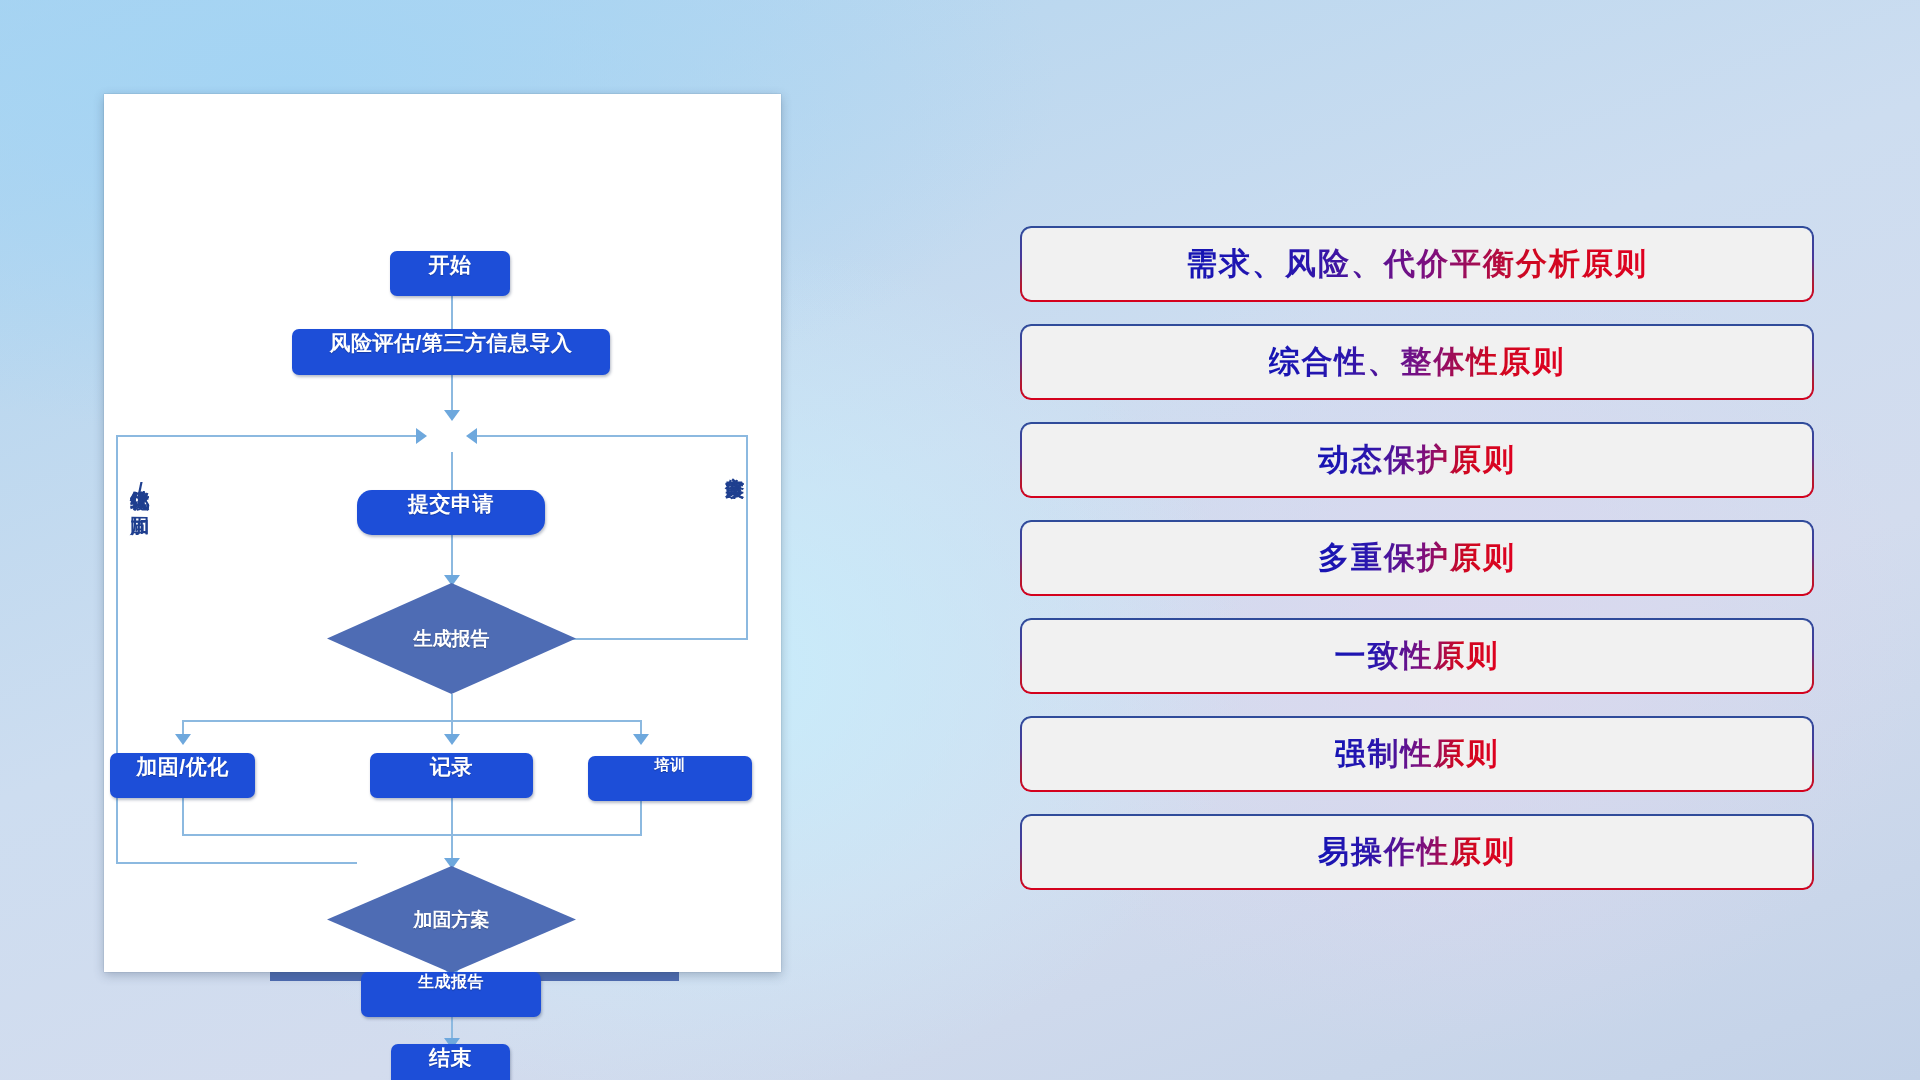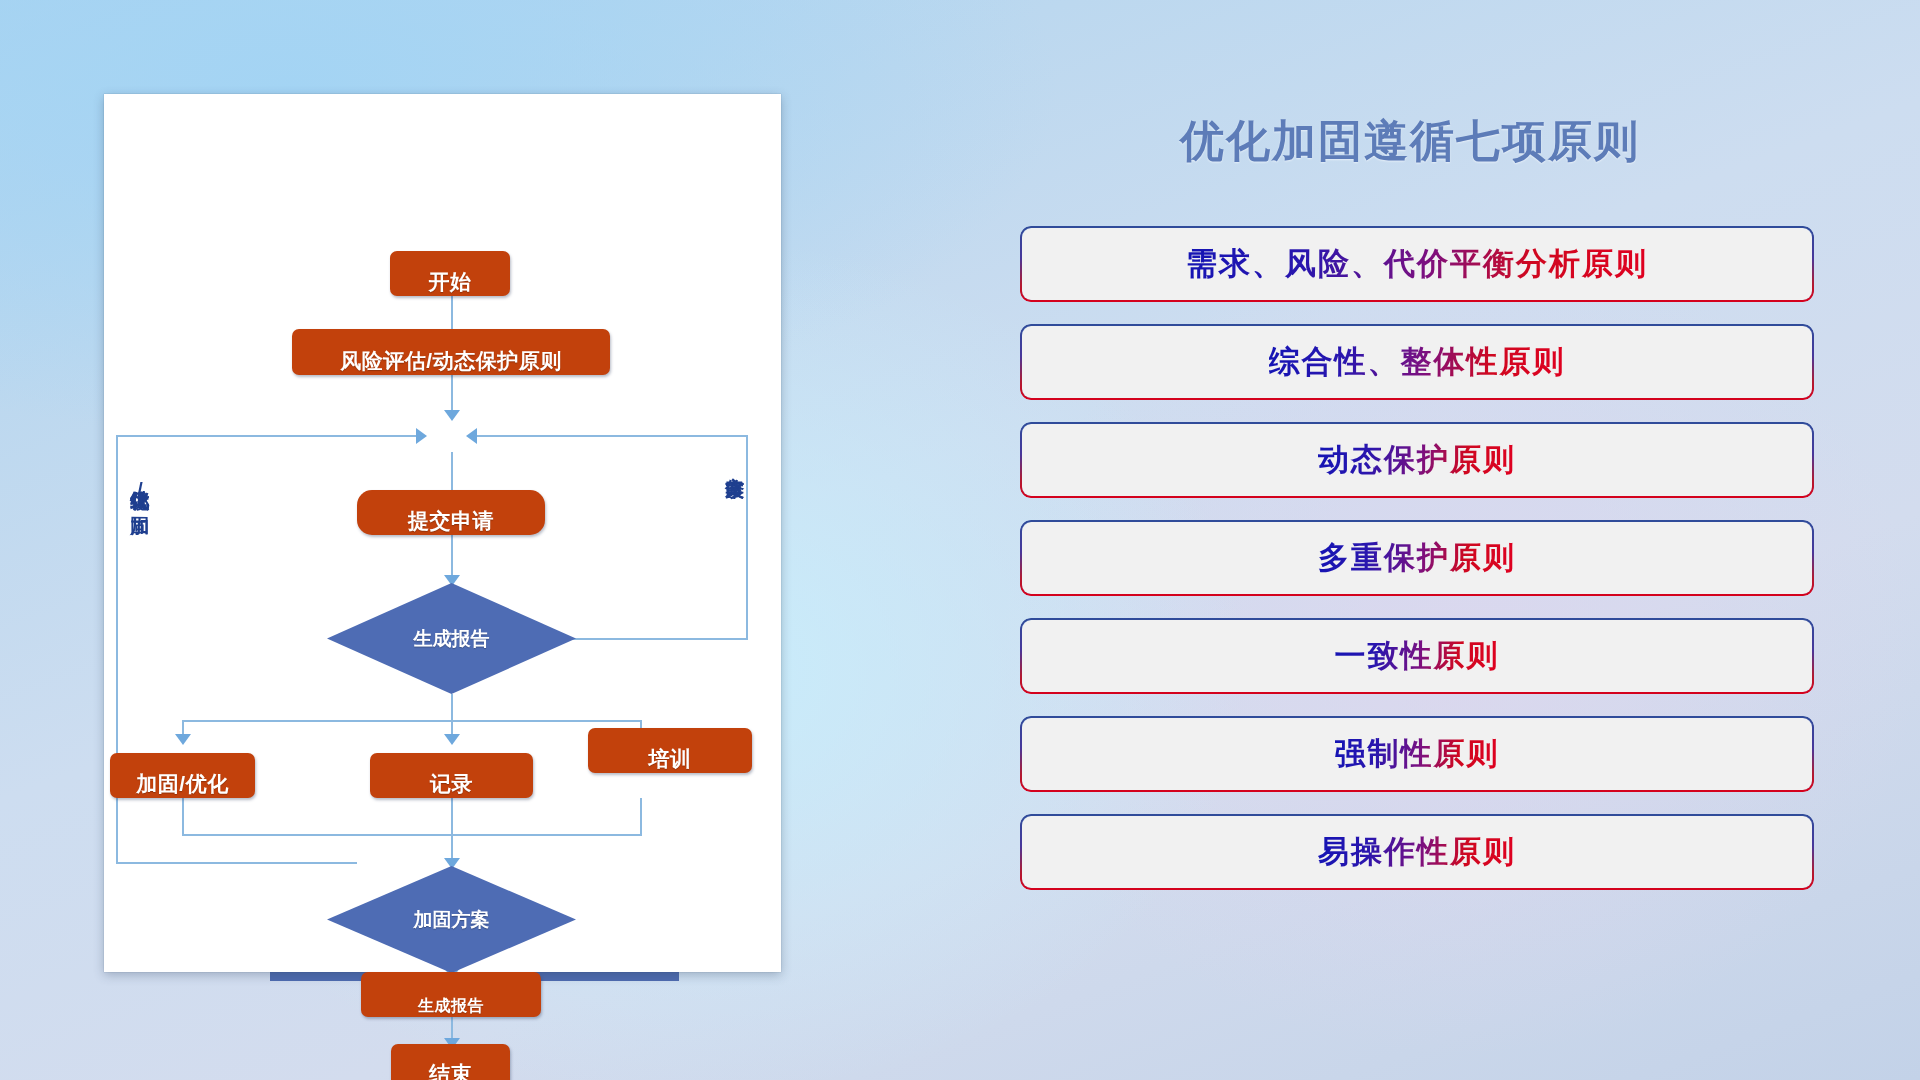--- a/index.html
+++ b/index.html
@@ -31,24 +31,24 @@
     position: absolute;
     left: 104px; top: 94px;
     width: 677px; height: 878px;
     background: #ffffff;
     box-shadow: 0 3px 10px rgba(40,60,90,0.30), 0 0 1px rgba(40,60,90,0.4);
   }
 
   
   .node {
     position: absolute;
-    background: #c2410c;
+    background: #1d4ed8;
     color: #ffffff;
     border-radius: 7px;
-    display: flex; align-items: flex-end; justify-content: center;
+    display: flex; align-items: flex-start; justify-content: center;
     font-weight: bold;
     letter-spacing: .5px;
     text-shadow: 0 1px 1px rgba(0,0,0,.25);
     box-shadow: 1px 2px 3px rgba(45,60,95,.35);
     white-space: nowrap;
     box-sizing: border-box;
   }
   .diamond {
     position: absolute;
     background: #4e6cb4;
@@ -182,62 +182,61 @@
     <div class="ln lnv" style="left:347px; top:850px; height:30px;"></div>
     <div class="arrow arrow-down" style="left:340px; top:874px;"></div>
     <div class="ln lnv" style="left:347px; top:922px; height:28px;"></div>
     <div class="arrow arrow-down" style="left:340px; top:944px;"></div>
 
     <div class="node" style="left:286px; top:157px; width:120px; height:45px; font-size:21px;">
       <span>开始</span>
     </div>
 
     <div class="node" style="left:188px; top:235px; width:318px; height:46px; font-size:21px;">
-      <span>风险评估/动态保护原则</span>
+      <span>风险评估/第三方信息导入</span>
     </div>
 
 
     <div class="node" style="left:253px; top:396px; width:188px; height:45px; font-size:21px;border-radius:15px;">
       <span>提交申请</span>
     </div>
 
     <div class="diamond" style="left:223px; top:489px; width:249px; height:111px; font-size:19px;">
       <span>生成报告</span>
     </div>
 
     <div class="node" style="left:6px; top:659px; width:145px; height:45px; font-size:21px;">
       <span>加固/优化</span>
     </div>
 
     <div class="node" style="left:266px; top:659px; width:163px; height:45px; font-size:21px;">
       <span>记录</span>
     </div>
 
-    <div class="node" style="left:484px; top:634px; width:164px; height:45px; font-size:21px;">
+    <div class="node" style="left:484px; top:662px; width:164px; height:45px; font-size:15px;">
       <span>培训</span>
     </div>
 
     <div class="diamond" style="left:223px; top:772px; width:249px; height:107px; font-size:19px;">
       <span>加固方案</span>
     </div>
 
     <div class="node" style="left:257px; top:878px; width:180px; height:45px; font-size:16px;">
       <span>生成报告</span>
     </div>
 
     <div class="node" style="left:287px; top:950px; width:119px; height:44px; font-size:21px;">
       <span>结束</span>
     </div>
 
     <div class="vlabel" style="left:26px; top:380px;">继续优化/加固</div>
     <div class="vlabel" style="left:621px; top:368px;">方案修改</div>
 
   </div>
 
-  <div id="panel-title">优化加固遵循七项原则</div>
 
   <div id="principle-list">
 
     <div class="principle">
       <span class="principle-text">需求、风险、代价平衡分析原则</span>
     </div>
     <div class="principle">
       <span class="principle-text">综合性、整体性原则</span>
     </div>
     <div class="principle">

